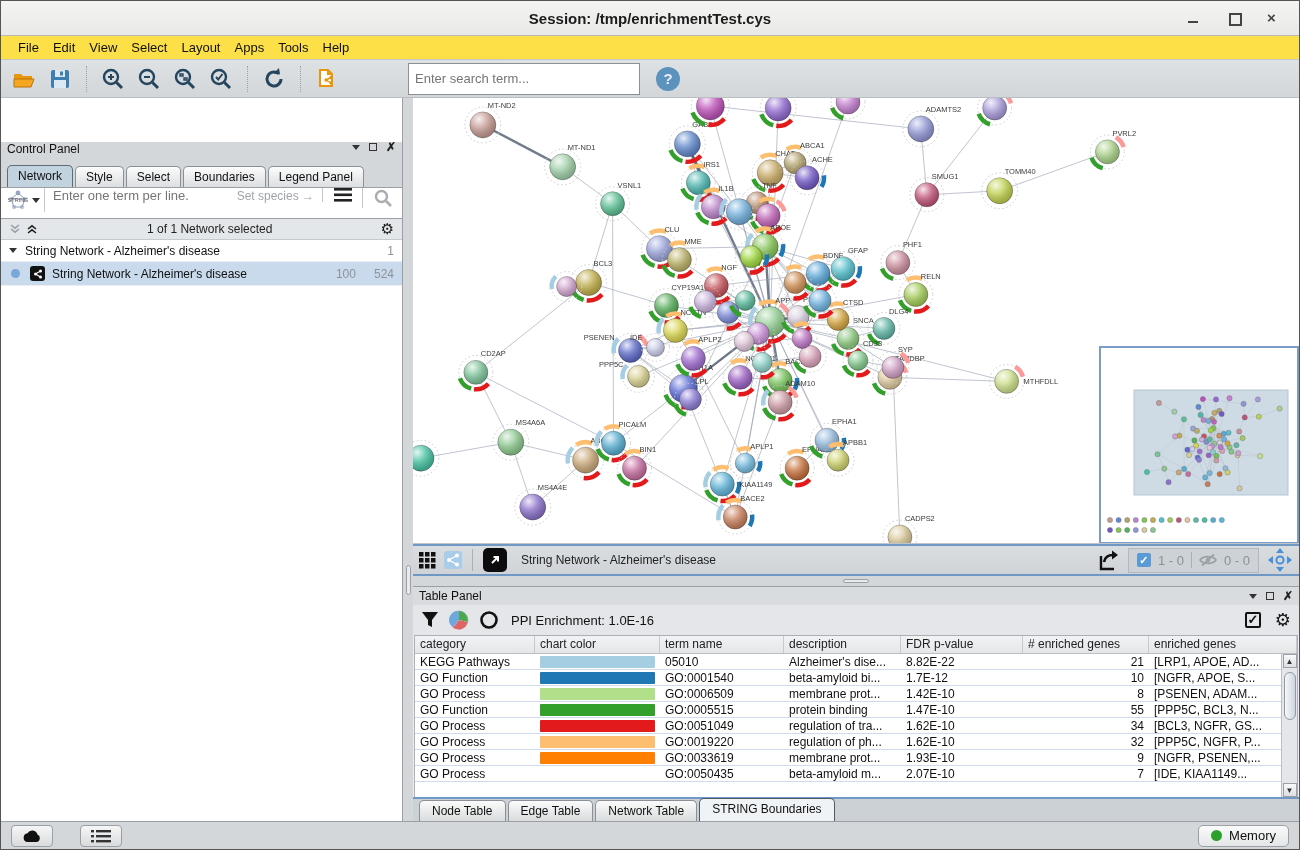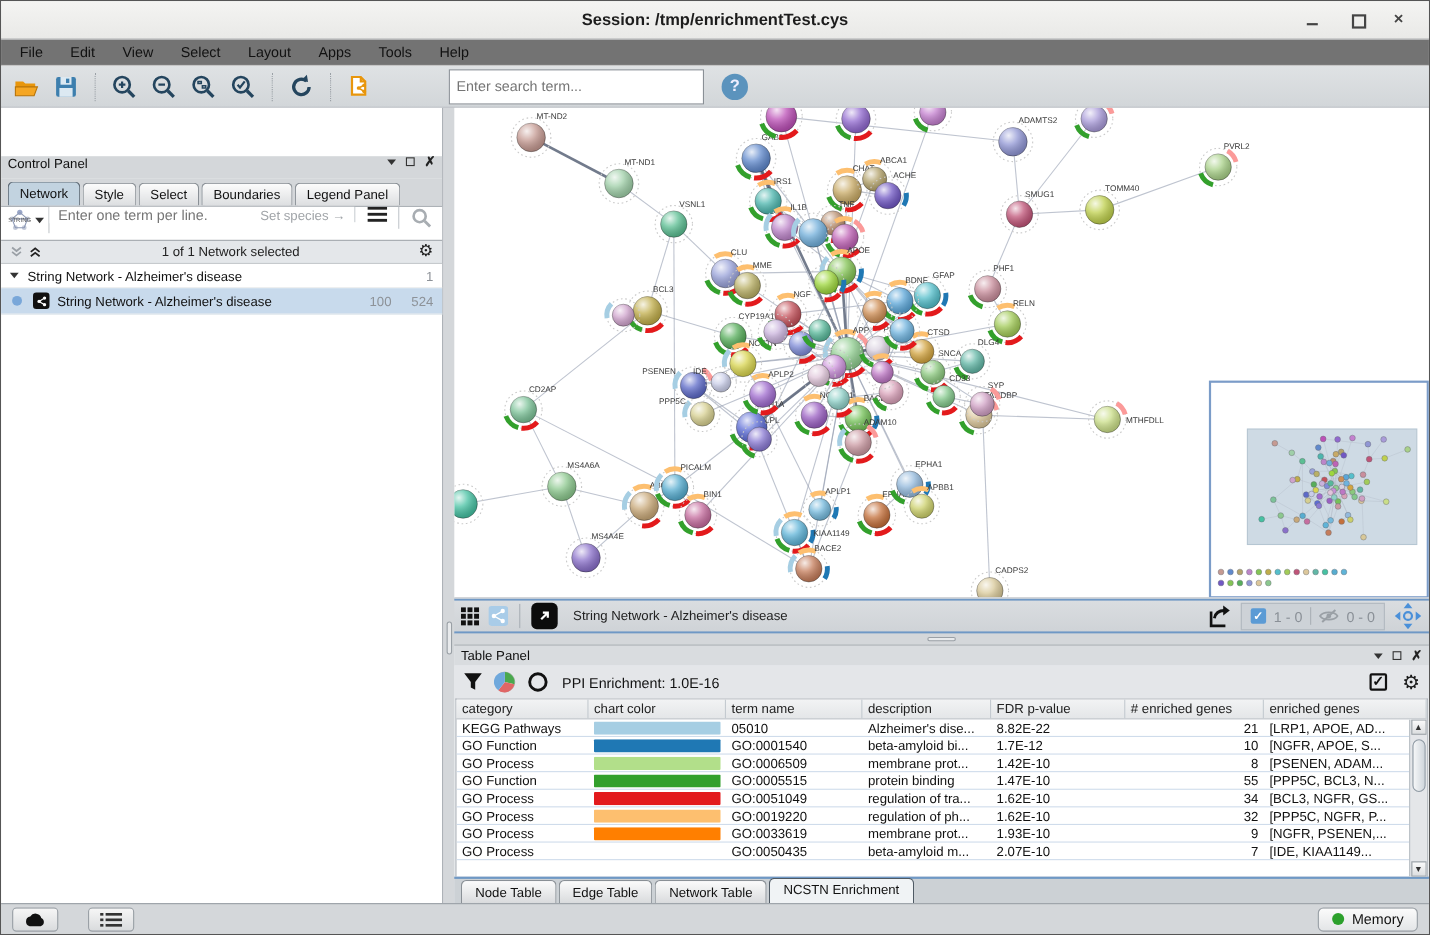--- a/index.html
+++ b/index.html
@@ -9,21 +9,21 @@
   
   .titlebar { height:35px; background:linear-gradient(#f4f4f2,#e9e9e7); border-bottom:1px solid #b8b8b8; display:flex; align-items:center; position:relative; }
   .title-text { position:absolute; left:0; right:0; text-align:center; font-size:15px; font-weight:bold; color:#1c1c1c; }
   .win-controls { margin-left:auto; display:flex; gap:26px; padding-right:18px; z-index:2; }
   .wc { width:14px; height:14px; position:relative; cursor:default; }
   .wc-min::after { content:""; position:absolute; left:1px; right:3px; bottom:2px; border-bottom:2px solid #444; }
   .wc-max::after { content:""; position:absolute; left:2px; top:2px; width:9px; height:9px; border:2px solid #444; }
   .wc-close { font-size:15px; color:#444; font-weight:bold; line-height:14px; }
 
   
-  .menubar { height:24px; background:#737373; border-bottom:1px solid #c6c6c6; display:flex; align-items:center; padding-left:10px; gap:11px; }
+  .menubar { height:24px; background:#fde047; border-bottom:1px solid #c6c6c6; display:flex; align-items:center; padding-left:10px; gap:0; }
   .menu-item { font-size:13px; color:#111; padding:2px 7px; }
 
   
   .toolbar { height:38px; background:linear-gradient(#dfe2e4,#d2d6d9); display:flex; align-items:center; padding:0 8px; gap:6px; border-bottom:1px solid #b9bec2; }
   .tb-sep { width:1px; height:26px; border-left:1px dotted #9aa0a6; margin:0 5px; }
   .tb-btn { width:30px; height:30px; display:flex; align-items:center; justify-content:center; border-radius:3px; }
   .search-box { width:232px; height:14px; border:1px solid #8a9096; background:#fff; font-size:13px; padding:15px 6px; color:#222; margin-left:60px; }
   .help-btn { width:24px; height:24px; border-radius:50%; background:#5b93bd; color:#eef; font-weight:bold; font-size:15px; display:flex; align-items:center; justify-content:center; margin-left:10px; }
 
   
@@ -1413,21 +1413,21 @@
                 <div class="vs-thumb"></div>
                 <div class="vs-spacer"></div>
                 <div class="vs-arrow">▼</div>
               </div>
             </div>
           </div>
           <div class="tbl-tabs" id="tbl-tabs">
               <div class="tbl-tab">Node Table</div>
               <div class="tbl-tab">Edge Table</div>
               <div class="tbl-tab">Network Table</div>
-              <div class="tbl-tab active">NCSTN Enrichment</div>
+              <div class="tbl-tab active">STRING Boundaries</div>
             </div>
         </div>
       </div>
     </div>
   </div>
 
   <div class="statusbar">
     <div class="sb-btn">
       <svg width="22" height="14" viewBox="0 0 22 14">
           <path d="M6 13 A4.5 4.5 0 0 1 6.5 4.2 A5.5 5.5 0 0 1 16.5 5.5 A4 4 0 0 1 16 13z" fill="#111"></path>

